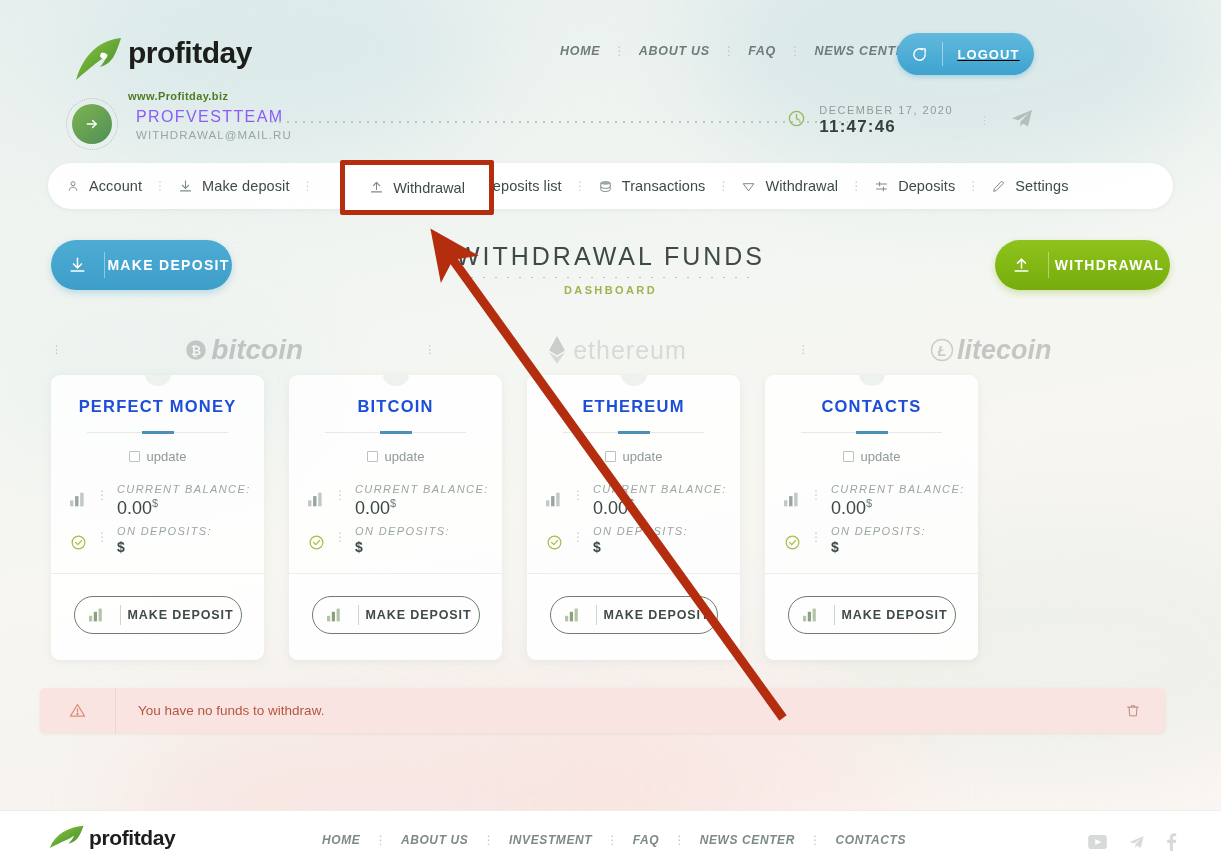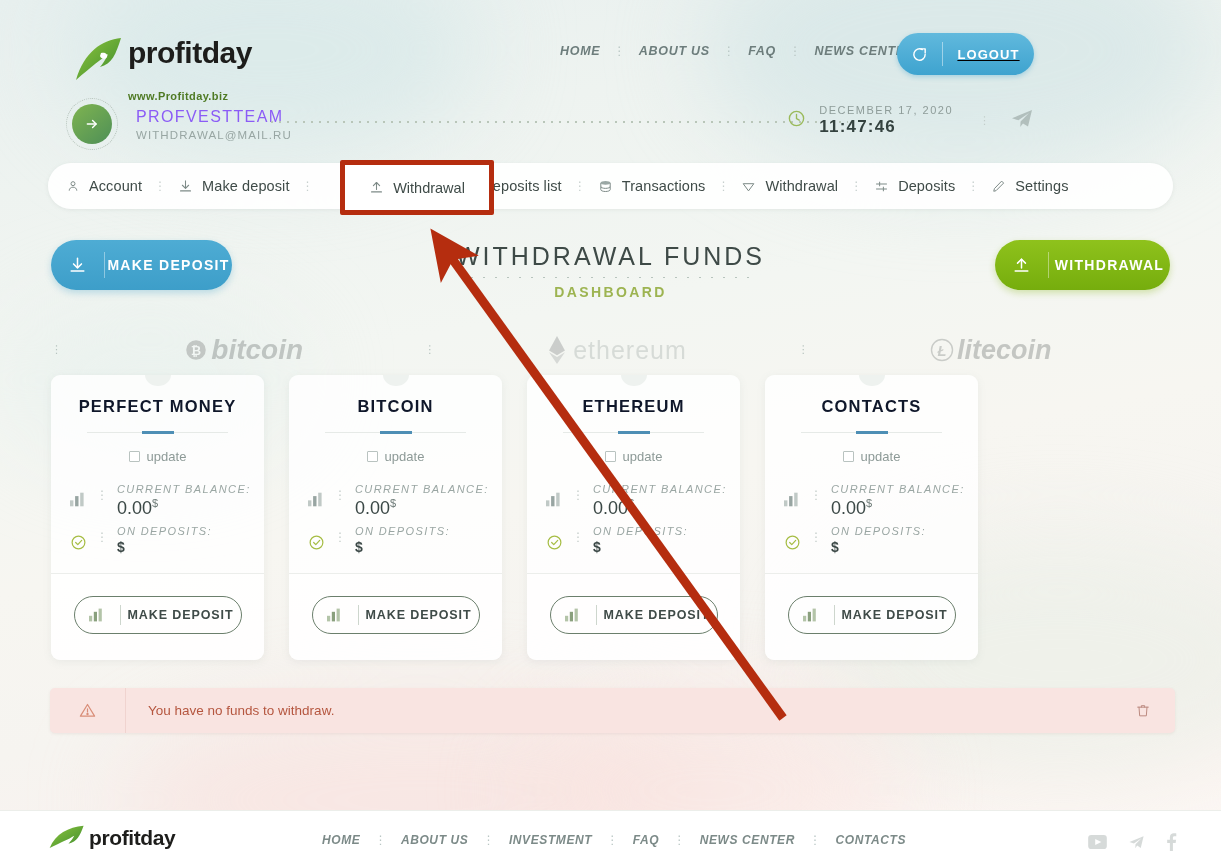--- a/index.html
+++ b/index.html
@@ -89,36 +89,36 @@
                   background: linear-gradient(180deg,#8fc21c 0%, #76ad0d 100%);
                   box-shadow: 0 3px 7px rgba(130,180,20,.32); }
   .btn-ico { width: 54px; display: flex; align-items: center; justify-content: center;
              border-right: 1px solid rgba(255,255,255,.4); height: 26px; }
   .btn-lbl { flex: 1; text-align: center; color: #fff; font-size: 14px; font-weight: bold; letter-spacing: 1.3px; }
   .page-title-wrap { position: absolute; left: 0; right: 0; top: 2px; text-align: center; }
   .page-title { font-size: 25px; color: #3e4a47; letter-spacing: 3px; font-weight: normal; }
   .title-dots { width: 290px; height: 3px; margin: 5px auto 0;
                 background-image: radial-gradient(circle, #b7c4bd 1px, transparent 1px);
                 background-size: 12px 3px; }
-  .page-sub { font-size: 14px; color: #9db451; letter-spacing: 2.4px; font-weight: bold; margin-top: 5px; }
+  .page-sub { font-size: 11px; color: #9db451; letter-spacing: 2.4px; font-weight: bold; margin-top: 5px; }
 
   
   .logostrip { position: absolute; left: 51px; top: 325px; width: 1120px; height: 50px;
                display: flex; align-items: center; }
   .lscell { flex: 1; display: flex; align-items: center; justify-content: center; opacity: .32; }
   .lsdiv { color: #b6c3bf; font-size: 11px; line-height: .9; letter-spacing: 0; }
 
   
   .cards { position: absolute; left: 51px; top: 375px; width: 1120px; display: flex; gap: 25px; }
   .card { width: 213px; background: rgba(255,255,255,.82); border-radius: 9px;
           box-shadow: 0 2px 9px rgba(120,140,135,.1); overflow: hidden; position: relative; }
   .card::before { content:""; position:absolute; left:50%; top:-11px; transform: translateX(-50%);
                   width: 26px; height: 22px; background: #eef2ef; border-radius: 50%; }
   .card-head { padding: 22px 14px 0; text-align: center; }
-  .card-title { font-size: 16.5px; font-weight: bold; color: #0f172a; letter-spacing: 1.2px; }
+  .card-title { font-size: 16.5px; font-weight: bold; color: #1d4ed8; letter-spacing: 1.2px; }
   .card-rule { position: relative; height: 1px; background: #e6eae7; margin: 16px 22px 0; }
   .card-rule::after { content: ""; position: absolute; left: 50%; top: -1px; transform: translateX(-50%);
                       width: 32px; height: 3px; background: #4e8fb5; }
   .upd { display: flex; align-items: center; justify-content: center; gap: 7px; margin: 16px 0 0; cursor: pointer; }
   .upd .cb { width: 11px; height: 11px; border: 1px solid #b9c3c0; background: #fff; border-radius: 1px; }
   .upd .ul { font-size: 13px; color: #8d9a97; }
   .card-body { padding: 13px 0 18px; }
   .drow { display: flex; align-items: flex-start; padding: 0 0 0 16px; margin-top: 6px; }
   .drow .dico { width: 22px; display: flex; justify-content: center; padding-top: 9px; }
   .drow .dcolon { color: #c3ccc9; font-size: 12px; padding: 6px 9px 0 7px; line-height: 1.1; }
@@ -129,21 +129,21 @@
   .card-foot { border-top: 1px solid #eceeeb; background: rgba(255,255,255,.55); padding: 22px 0 26px;
                display: flex; justify-content: center; }
   .mini-btn { width: 168px; height: 38px; border: 1px solid #6b7f6c; border-radius: 19px;
               display: flex; align-items: center; cursor: pointer; background: transparent; }
   .mini-btn .mb-ico { width: 46px; display: flex; align-items: center; justify-content: center;
                       border-right: 1px solid #cdd6cd; height: 20px; }
   .mini-btn .mb-lbl { flex: 1; text-align: center; font-size: 12.5px; font-weight: bold;
                       color: #3f4b48; letter-spacing: .9px; }
 
   
-  .alert { position: absolute; left: 50px; top: 688px; width: 1125px; height: 45px;
+  .alert { position: absolute; left: 40px; top: 688px; width: 1125px; height: 45px;
            background: #f9e4e1; border-radius: 5px; display: flex; align-items: center;
            box-shadow: 0 1px 3px rgba(160,120,115,.12); }
   .alert-ico { width: 76px; display: flex; align-items: center; justify-content: center;
                border-right: 1px solid #f0d3cf; height: 45px; }
   .alert-msg { flex: 1; padding-left: 22px; font-size: 13.5px; color: #b5563f; }
   .alert-del { width: 64px; display: flex; align-items: center; justify-content: center; cursor: pointer; }
 
   
   .footer { position: absolute; left: 0; bottom: 0; width: 1221px; height: 56px;
             background: #fff; border-top: 1px solid #eceeea; }

